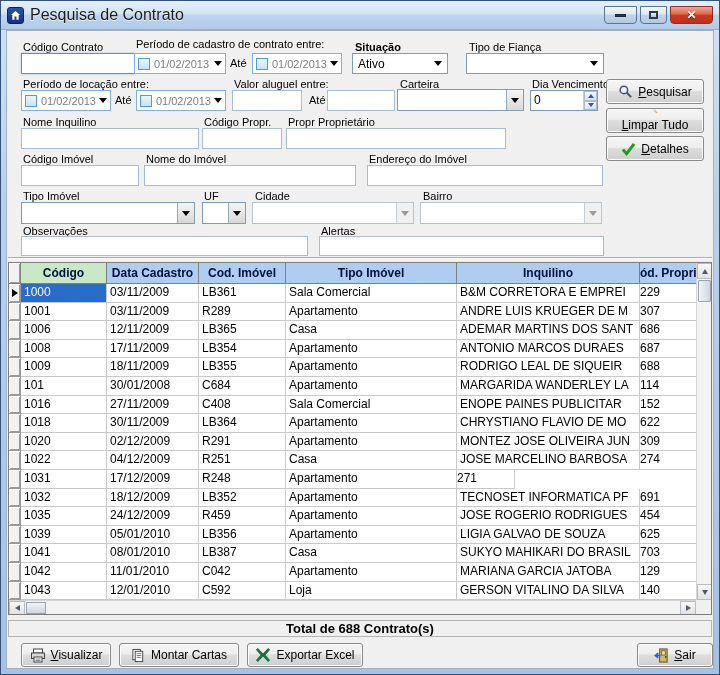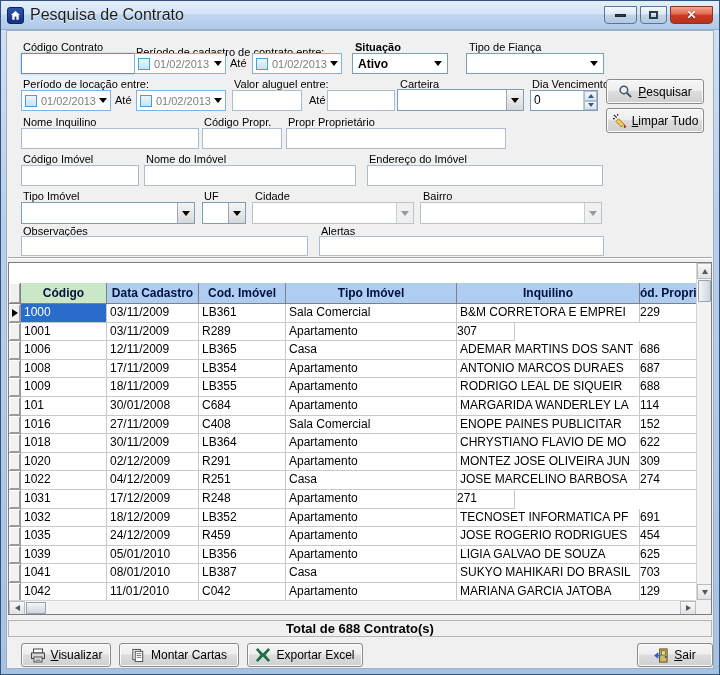--- a/index.html
+++ b/index.html
@@ -63,21 +63,21 @@
   
   .cmd { position:absolute; border:1px solid #8a8a8a; border-radius:3px;
          background:linear-gradient(180deg,#f5f5f5 0%,#eeeeee 45%,#dddddd 50%,#cfcfcf 100%);
          box-shadow:inset 0 0 0 1px #fbfbfb; display:flex; align-items:center; justify-content:center; gap:5px;
          font-size:12px; color:#000; }
   .ak { display:inline-block; }
   .ak::first-letter { text-decoration:underline; }
 
   
   .grid-wrap { position:absolute; left:1px; right:1px; top:231px; height:353px; border:1px solid #7d7d7d; background:#fff; overflow:hidden; }
-  .ghead { display:flex; height:21px;margin-top:20px; }
+  .ghead { display:flex; height:21px; }
   .hcell { border-right:1px solid #808080; border-bottom:1px solid #808080; background:#aecdf0;
            font-weight:bold; font-size:12px; color:#001040; display:flex; align-items:center; justify-content:center;
            overflow:hidden; white-space:nowrap; }
   .hcell.hgutter { width:12px; background:#f0f0f0; box-shadow:inset 1px 1px 0 #fff, inset -1px -1px 0 #9a9a9a; }
   .hcell.hgreen { background:#c9e8c6; }
   .hcell.left { justify-content:flex-start; }
   .grow { display:flex; height:18.6px; }
   .gcell { border-right:1px solid #c9c9c9; border-bottom:1px solid #c9c9c9; font-size:12px; padding:1px 3px 0 3px;
            overflow:hidden; white-space:nowrap; background:#fff; }
   .gcell.gutter { width:12px; background:#f2f2f2; box-shadow:inset 1px 1px 0 #fff, inset -1px -1px 0 #9a9a9a;
@@ -133,35 +133,35 @@
     </span>
   </div>
 
   <div class="content">
 
     <div class="form-panel">
 
       <span class="lbl" style="left:15px;top:9px;">Código Contrato</span>
       <input class="tb focus" style="left: 13px; top: 21px; width: 114px;" value="">
 
-      <span class="lbl" style="left:128px;top:14px;text-align:center;">Período de cadastro de contrato entre:</span>
+      <span class="lbl" style="left:128px;top:6px;text-align:center;">Período de cadastro de contrato entre:</span>
       <span class="dp" style="left:126px;top:21px;width:92px;">
         <span class="chk"></span>
         <span class="dtxt">01/02/2013</span>
         <span class="arr tri-dn"></span>
       </span>
       <span class="lbl" style="left:222px;top:25px;">Até</span>
       <span class="dp" style="left:244px;top:21px;width:90px;">
         <span class="chk"></span>
         <span class="dtxt">01/02/2013</span>
         <span class="arr tri-dn"></span>
       </span>
 
       <span class="lbl" style="left:347px;top:9px;font-weight:bold;">Situação</span>
-      <span class="cbflat" style="left:344px;top:21px;width:96px;font-weight:bold;">
+      <span class="cbflat" style="left:344px;top:21px;width:96px;">
         <span>Ativo</span>
         <span class="arr tri-dn"></span>
       </span>
 
       <span class="lbl" style="left:461px;top:9px;">Tipo de Fiança</span>
       <span class="cbflat" style="left:458px;top:21px;width:138px;">
         <span></span>
         <span class="arr tri-dn"></span>
       </span>
 
@@ -204,27 +204,33 @@
         </span>
       </span>
 
       <button class="cmd" style="left:598px;top:47px;width:98px;height:25px;">
         <svg width="15" height="15" viewBox="0 0 16 16">
             <circle cx="6.3" cy="6.3" r="4" fill="#e8f1fa" stroke="#4a5460" stroke-width="1.6"></circle>
             <line x1="9.4" y1="9.4" x2="14" y2="14" stroke="#4a5460" stroke-width="2.2"></line>
           </svg>
         <span class="ak">Pesquisar</span>
       </button>
-      <button class="cmd" style="left:598px;top:76px;width:98px;height:25px;">
+      <button class="cmd" style="left:598px;top:76px;width:98px;height:25px;flex-direction:column;">
         <svg width="15" height="15" viewBox="0 0 16 16">
             <path d="M7 6 L13 12 L10 15 L4 9 Z" fill="#f2c94c" stroke="#8a6d1a" stroke-width="0.8"></path>
             <path d="M13 12 L15.5 14.5 L12.5 17.5 Z" fill="#cc2b1d"></path>
             <path d="M2 2 L5 5 M1 6 L3 6 M6 1 L6 3" stroke="#222" stroke-width="1.2"></path>
           </svg>
         <span class="ak">Limpar Tudo</span>
+      </button>
+      <button class="cmd" style="left:598px;top:104px;width:98px;height:25px;">
+        <svg width="15" height="14" viewBox="0 0 16 15">
+            <path d="M2 8 L6 12.5 L14 2" stroke="#1d9e1d" stroke-width="3.2" fill="none"></path>
+          </svg>
+        <span class="ak">Detalhes</span>
       </button>
 
       <span class="lbl" style="left:15px;top:84px;">Nome Inquilino</span>
       <input class="tb" style="left: 13px; top: 96px; width: 178px;" value="">
       <span class="lbl" style="left:196px;top:84px;">Código Propr.</span>
       <input class="tb" style="left: 194px; top: 96px; width: 80px;" value="">
       <span class="lbl" style="left:280px;top:84px;">Propr Proprietário</span>
       <input class="tb" style="left: 278px; top: 96px; width: 220px;" value="">
 
       <span class="lbl" style="left:15px;top:121px;">Código Imóvel</span>
@@ -290,20 +296,21 @@
             <div class="gcell c4">Sala Comercial</div>
             <div class="gcell c5">B&amp;M CORRETORA E EMPREI</div>
             <div class="gcell c6">229</div>
           </div>
           <div class="grow">
             <div class="gcell gutter"></div>
             <div class="gcell c1">1001</div>
             <div class="gcell c2">03/11/2009</div>
             <div class="gcell c3">R289</div>
             <div class="gcell c4">Apartamento</div>
+            <div class="gcell c5">ANDRE LUIS KRUEGER DE M</div>
             <div class="gcell c6">307</div>
           </div>
           <div class="grow">
             <div class="gcell gutter"></div>
             <div class="gcell c1">1006</div>
             <div class="gcell c2">12/11/2009</div>
             <div class="gcell c3">LB365</div>
             <div class="gcell c4">Casa</div>
             <div class="gcell c5">ADEMAR MARTINS DOS SANT</div>
             <div class="gcell c6">686</div>

